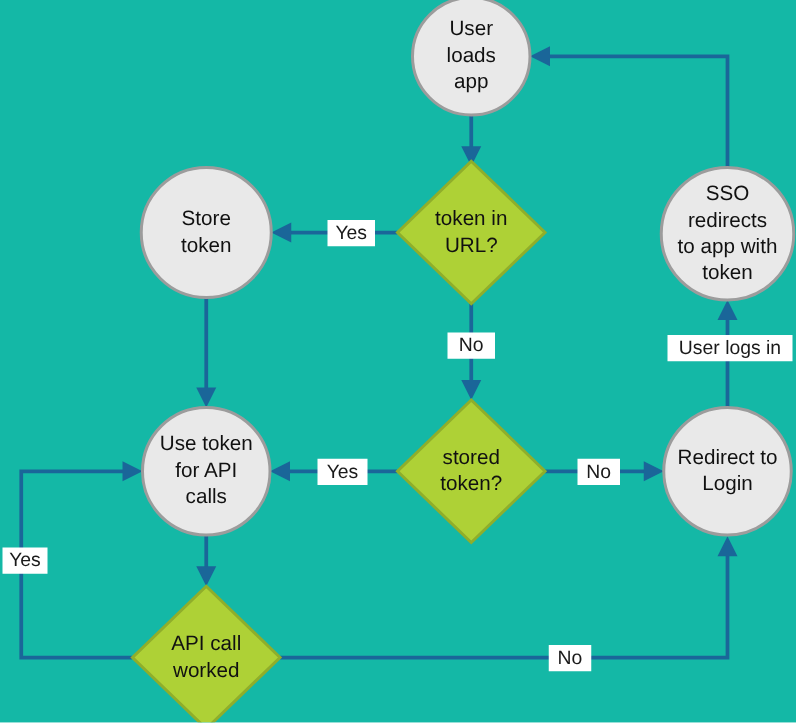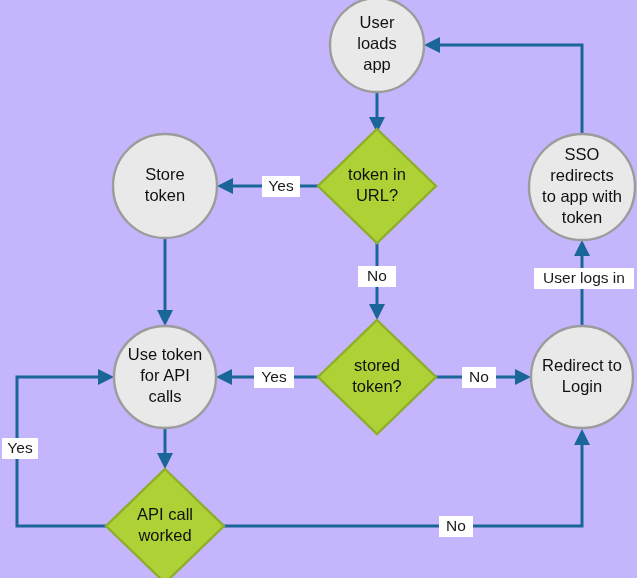--- a/index.html
+++ b/index.html
@@ -7,21 +7,21 @@
     padding: 0;
     background: #ffffff;
   }
   body {
     font-family: "Liberation Sans", sans-serif;
   }
   #canvas {
     position: relative;
     width: 637px;
     height: 578px;
-    background: #c4b5fd;
+    background: #14b8a6;
     overflow: hidden;
   }
   #flow-svg {
     position: absolute;
     left: 0;
     top: 0;
     width: 637px;
     height: 578px;
   }
   .node-label {

